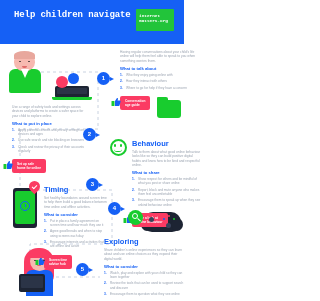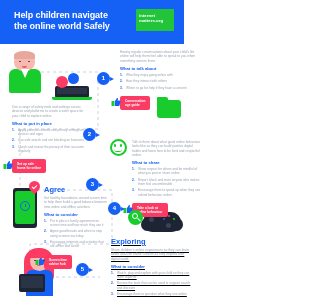--- a/index.html
+++ b/index.html
@@ -9,20 +9,21 @@
     font-family:"Liberation Sans", sans-serif;
     overflow:hidden;
     position:relative;
   }
   .page { position:relative; width:212px; height:301px; background:#fff; }
 
   
   .header {
     position:absolute; left:0; top:0; width:184px; height:44px;
     background:#1560f5;
+    font-family:Liberation Mono, monospace;
   }
   .header-title {
     position:absolute; left:14px; top:10px; width:120px;
     color:#fff; font-size:9px; font-weight:bold; line-height:11px;
     letter-spacing:-0.1px;
   }
   .logo {
     position:absolute; right:10px; top:9px;
     width:38px; height:22px; background:#22c43a; border-radius:1px;
   }
@@ -170,21 +171,20 @@
     background:#2b3447; border-radius:1px; z-index:8;}
 </style>
 </head>
 <body>
 
 <div class="page">
 
   <div class="header">
     <div class="header-title">
       <span>Help children navigate</span><br>
-      <span>the online world Safely</span>
     </div>
     <div class="logo">
       <div class="logo-text">
         <span>internet</span>
         <span>matters.org</span>
       </div>
     </div>
   </div>
 
   <svg class="path" viewBox="0 0 212 257">
@@ -276,57 +276,58 @@
       <svg class="thumb" viewBox="0 0 20 20">
         <rect x="1" y="8" width="6" height="10" rx="1" fill="#18cc2e"></rect>
         <path d="M8 18 L8 8 L12 2 Q14 1 14 4 L13 7 L18 7 Q20 7 19 10 L17 17 Q16 18 15 18 Z" fill="#1560f5"></path>
       </svg>
       <div class="cta-text" style="white-space:pre-line;">Set up safe
 home for online</div>
     </div>
   </div>
 
   <div class="sect" style="left:132px; top:140px; width:70px;">
+    <h2>Behaviour</h2>
     <div class="body">Talk to them about what good online behaviour looks like so they can build positive digital habits and know how to be kind and respectful online.</div>
     <div class="sub">What to share</div>
     <ol>
       <li><span class="num">1.</span><span>Show respect for others and be mindful of what you post or share online</span></li>
       <li><span class="num">2.</span><span>Report, block and mute anyone who makes them feel uncomfortable</span></li>
       <li><span class="num">3.</span><span>Encourage them to speak up when they see unkind behaviour online</span></li>
     </ol>
     <div class="cta">
       <svg class="thumb" viewBox="0 0 20 20">
         <rect x="1" y="8" width="6" height="10" rx="1" fill="#18cc2e"></rect>
         <path d="M8 18 L8 8 L12 2 Q14 1 14 4 L13 7 L18 7 Q20 7 19 10 L17 17 Q16 18 15 18 Z" fill="#1560f5"></path>
       </svg>
       <div class="cta-text" style="white-space:pre-line;">Take a look at
 online behaviour</div>
     </div>
   </div>
 
   <div class="sect" style="left:44px; top:186px; width:64px;">
-    <h2>Agree</h2>
+    <h2>Timing</h2>
     <div class="body">Set healthy boundaries around screen time to help them build a good balance between time online and offline activities.</div>
     <div class="sub">What to consider</div>
     <ol>
       <li><span class="num">1.</span><span>Put in place a family agreement on screen time and how much they use it</span></li>
       <li><span class="num">2.</span><span>Agree good breaks and when to stop using screens each day</span></li>
       <li><span class="num">3.</span><span>Encourage interests and activities that are offline and active</span></li>
     </ol>
     <div class="cta">
       <svg class="thumb" viewBox="0 0 20 20">
         <rect x="1" y="8" width="6" height="10" rx="1" fill="#18cc2e"></rect>
         <path d="M8 18 L8 8 L12 2 Q14 1 14 4 L13 7 L18 7 Q20 7 19 10 L17 17 Q16 18 15 18 Z" fill="#1560f5"></path>
       </svg>
       <div class="cta-text" style="white-space:pre-line;">Screen time
 advice hub</div>
     </div>
   </div>
 
-  <div class="sect" style="left:111px; top:238px; width:80px;text-decoration:underline;">
+  <div class="sect" style="left:104px; top:238px; width:80px;">
     <h2>Exploring</h2>
     <div class="body">Share children's online experiences so they can learn about and use online choices as they expand their digital world.</div>
     <div class="sub">What to consider</div>
     <ol>
       <li><span class="num">1.</span><span>Watch, play and explore with your child so they can learn together</span></li>
       <li><span class="num">2.</span><span>Review the tools that can be used to support search and discover</span></li>
       <li><span class="num">3.</span><span>Encourage them to question what they see online</span></li>
     </ol>
 
   </div>

